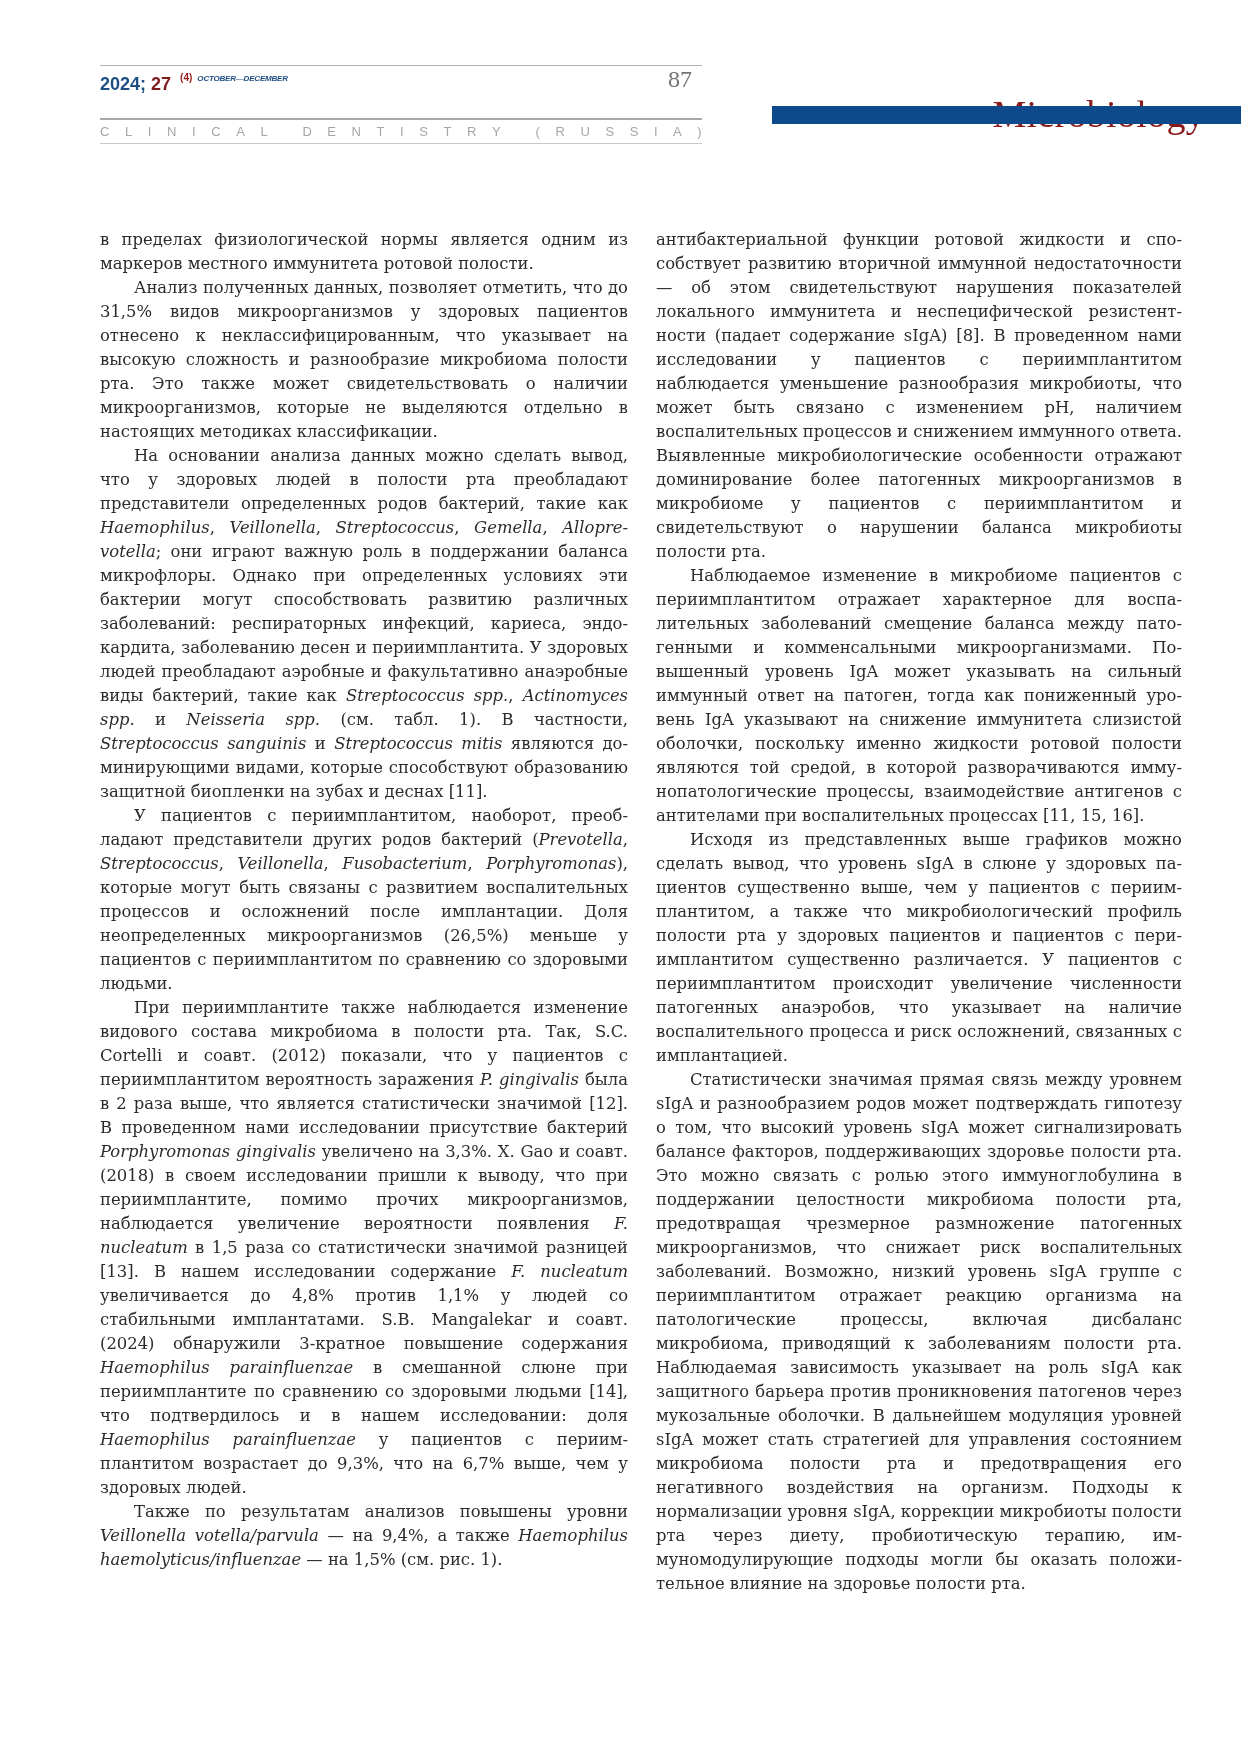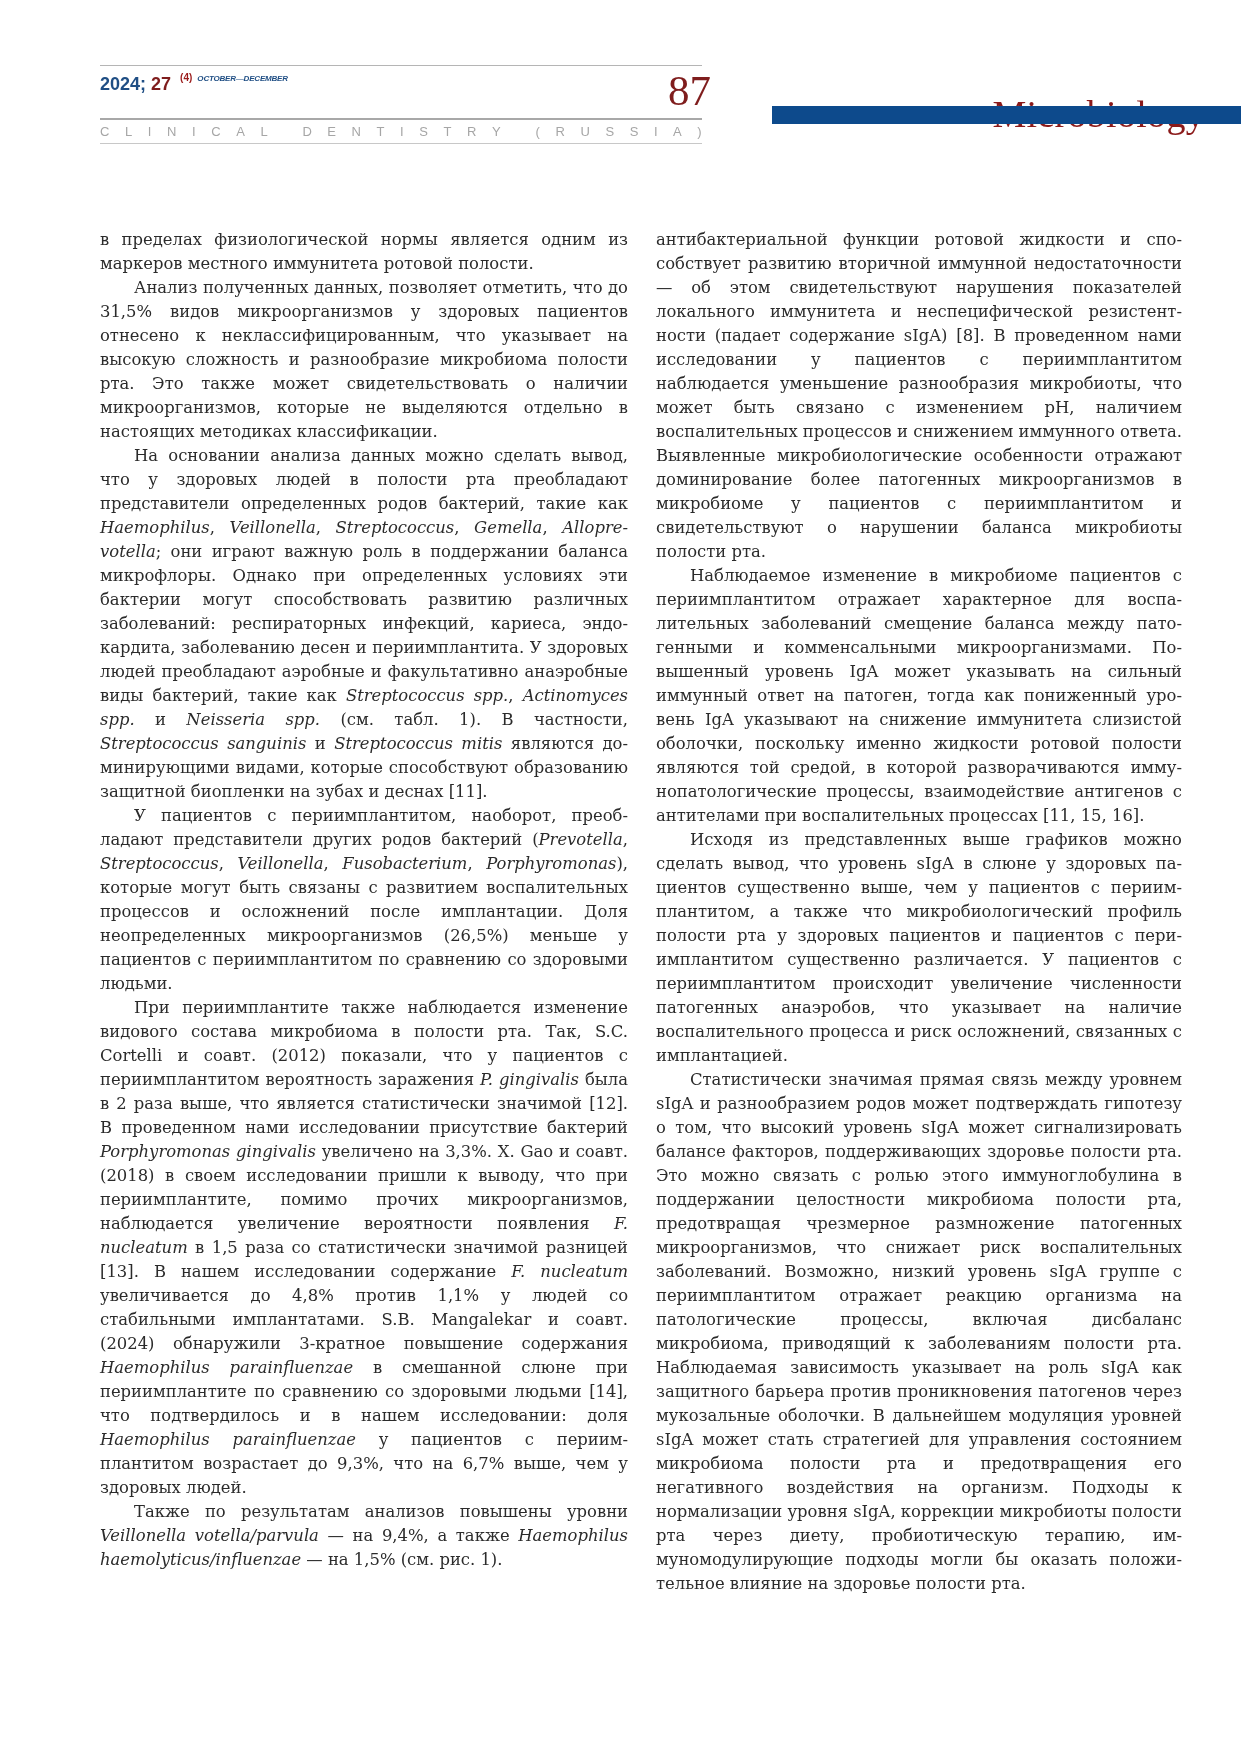--- a/index.html
+++ b/index.html
@@ -3,21 +3,21 @@
   <meta charset="utf-8">
   <style>
     html, body { margin: 0; padding: 0; background: #ffffff; }
     body { width: 1241px; height: 1754px; position: relative; overflow: hidden; }
     .rule-top { position: absolute; left: 100px; top: 65px; width: 602px; height: 1px; background: #b5b5b5; }
     .issue { position: absolute; left: 100px; top: 72px; font-family: "Liberation Sans", sans-serif; font-weight: bold; font-size: 18px; white-space: nowrap; }
     .issue .year { color: #1f4e84; }
     .issue .vol { color: #7f1d1d; }
     .issue .num { color: #9b1b1b; font-size: 10px; vertical-align: 9px; margin-left: 4px; }
     .issue .period { color: #1f4e84; font-size: 8px; font-style: italic; vertical-align: 9px; letter-spacing: -0.2px; }
-    .page-num { position: absolute; left: 668px; top: 66px; font-family: "Liberation Serif", serif; font-size: 43px; color: #7f1d1d; }
+    .page-num { position: absolute; left: 668px; top: 66px; font-family: "Liberation Serif", serif; font-size: 24px; color: #737373; }
     .rule-mid { position: absolute; left: 100px; top: 118px; width: 602px; height: 2px; background: #a8a8a8; }
     .journal { position: absolute; left: 100px; top: 124px; width: 602px; font-family: "Liberation Sans", sans-serif; font-size: 13px; color: #a6a6a6; white-space: nowrap; display: flex; justify-content: space-between; }
     .journal span { display: inline-block; }
     .rule-bot { position: absolute; left: 100px; top: 143px; width: 602px; height: 1px; background: #c8c8c8; }
     .section-title { position: absolute; right: 36px; top: 64px; font-family: "Liberation Serif", serif; font-size: 38px; color: #8b1a1a; letter-spacing: 0.3px; margin-top: 28px; }
     .section-bar { position: absolute; left: 772px; top: 106px; width: 469px; height: 18px; background: #0d4a8c; }
 
     .col { position: absolute; top: 228px; width: 528px; font-family: "DejaVu Serif", serif; font-size: 16.4px; line-height: 24px; color: #2b2b2b; text-align: justify; hyphens: manual; }
     .col-left { left: 100px; }
     .col-right { left: 656px; width: 526px; }

